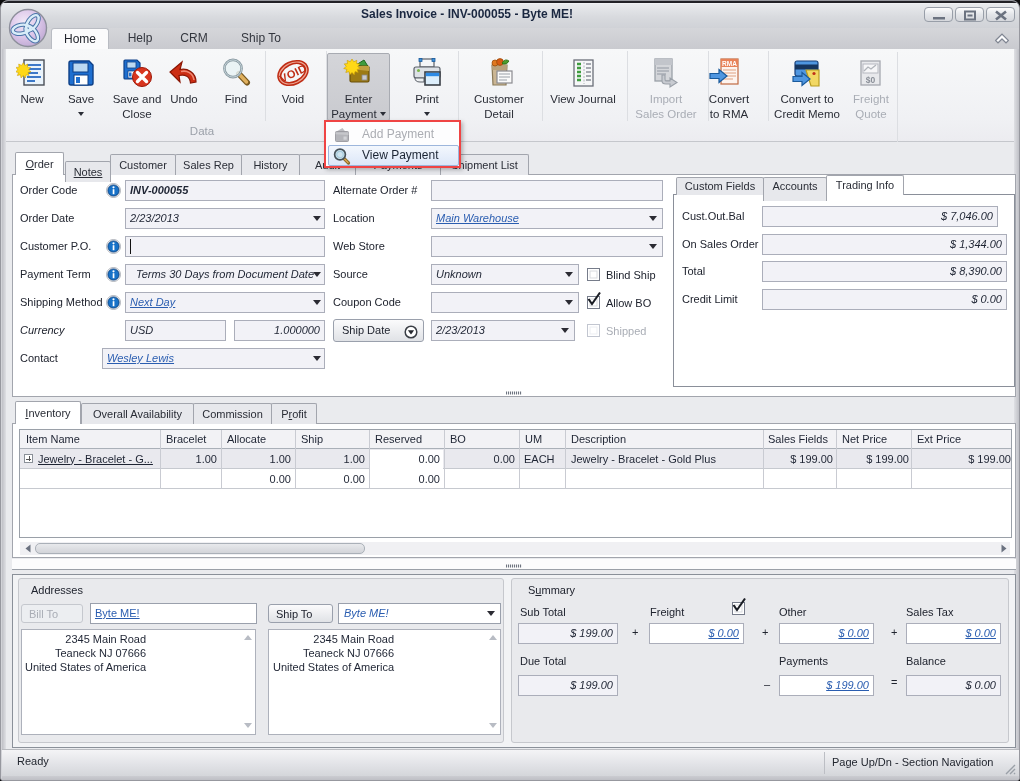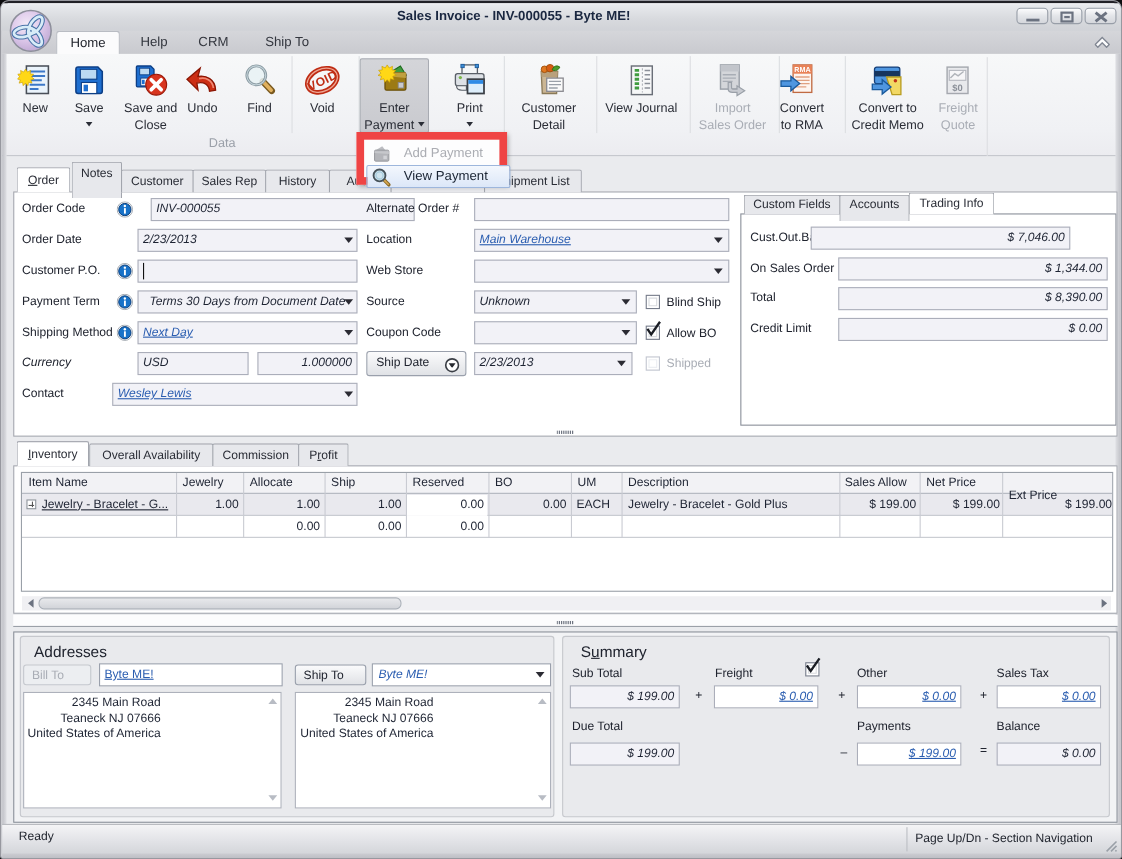--- a/index.html
+++ b/index.html
@@ -22,39 +22,39 @@
   border:1px solid #b9bcc3; border-bottom:none; border-radius:3px 3px 0 0; text-align:center;
   line-height:21px; font-size:12px; color:#23262e; }
 .rsep { position:absolute; top:2px; height:70px; width:1px; background:#dcdee2; }
 .rband { position:absolute; top:73px; height:19px; color:#9ba0a9; text-align:center; font-size:11.5px; line-height:18px; }
 .ricon { position:absolute; top:8px; width:32px; height:32px; }
 .rlbl { position:absolute; top:43px; font-size:11.5px; color:#2a2d36; text-align:center; line-height:14.5px; }
 .rlbl.dis { color:#a9adb5; }
 .darr { display:inline-block; width:0; height:0; border-left:3.5px solid transparent; border-right:3.5px solid transparent; border-top:4px solid #2a2d36; vertical-align:2px; }
 
 #menu { position:absolute; left:323px; top:119px; width:137px; height:48px; background:#fdfdfe;
-  border:7px solid #ef4444; box-shadow:2px 2px 4px rgba(0,0,0,0.25); z-index:50; }
+  border:2px solid #ef4444; box-shadow:2px 2px 4px rgba(0,0,0,0.25); z-index:50; }
 
 .tab { position:absolute; background:#e7e8ec; border:1px solid #a2a5ad; border-bottom:none;
   border-radius:2px 2px 0 0; text-align:center; font-size:11px; color:#2a2d36; }
 .tab.sel { background:#fff; z-index:3; }
 
 .panel { position:absolute; background:#fff; border:1px solid #a2a5ad; }
 .lbl { position:absolute; font-size:11px; color:#20242f; white-space:nowrap; }
 .fld { position:absolute; height:21px; background:#f2f2f7; border:1px solid #abaeba;
   font-style:italic; font-size:11px; color:#1e2433; line-height:19px; padding:0 4px; white-space:nowrap; overflow:hidden; }
 .fld.white { background:#fff; }
 .fld.right { text-align:right; }
 .link { color:#2a5db0; text-decoration:underline; }
 .combo-arr { position:absolute; width:0; height:0; border-left:4px solid transparent; border-right:4px solid transparent; border-top:5px solid #2b2b33; }
 .info { position:absolute; width:15px; height:15px; }
 .cb { position:absolute; width:13px; height:13px; background:#fff; border:1px solid #767c8a; box-shadow:inset 0 0 0 1.5px #fff, inset 0 0 0 2.5px #d8dade; }
 
 .gbox { position:absolute; background:#e9eaed; border:1px solid #c6c8cd; border-radius:3px; }
-.gcap { position:absolute; font-size:14px; color:#20242f; }
+.gcap { position:absolute; font-size:11px; color:#20242f; }
 
 .gridline-v { position:absolute; width:1px; background:#c9cbd2; }
 .cell { position:absolute; font-size:11px; color:#1e2433; line-height:19px; white-space:nowrap;text-align:right; }
 .cell.r { text-align:right; }
 
 #status { position:absolute; left:1px; top:748px; width:1017px; height:27px;
   background:linear-gradient(#f4f4f6,#e2e3e7 55%,#d4d6da); border-top:1px solid #b9bbc0; font-size:11px; color:#22262f; }
 </style>
 </head>
 <body>
@@ -268,21 +268,21 @@
         <text x="16.5" y="25.5" font-family="Liberation Sans" font-size="8.5" font-weight="bold" fill="#8a8f98" text-anchor="middle">$0</text>
       </svg>
   </div>
 
   <div class="abs" style="left:1px; top:141px; width:1017px; height:633px; background:#eaebee;"></div>
   <div class="abs" style="left:1px; top:48px; width:4px; height:726px; background:linear-gradient(90deg,#bfc0c6,#dfe0e4);"></div>
   <div class="abs" style="left:1013px; top:48px; width:5px; height:726px; background:linear-gradient(90deg,#dfe0e4,#bfc0c6);"></div>
 
   <div class="panel" style="left:11px; top:173px; width:1004px; height:223px;"></div>
 
-  <div class="tab" style="left:64px; top:146px; width:46px; height:33px; line-height:20px;">Notes</div>
+  <div class="tab" style="left:64px; top:160px; width:46px; height:21px; line-height:20px;text-decoration:underline;">Notes</div>
   <div class="tab" style="left:109px; top:153px; width:66px; height:21px; line-height:20px;">Customer</div>
   <div class="tab" style="left:174px; top:153px; width:67px; height:21px; line-height:20px;">Sales Rep</div>
   <div class="tab" style="left:240px; top:153px; width:59px; height:21px; line-height:20px;">History</div>
   <div class="tab" style="left:298px; top:153px; width:57px; height:21px; line-height:20px;">Audit</div>
   <div class="tab" style="left:354px; top:153px; width:86px; height:21px; line-height:20px;">Payments</div>
   <div class="tab" style="left:439px; top:153px; width:89px; height:21px; line-height:20px;">Shipment List</div>
   <div class="tab sel" style="left:14px; top:151px; width:49px; height:23px; line-height:22px;"><span style="text-decoration:underline">O</span>rder</div>
 
   <div class="lbl" style="left:19px; top:183px;">Order Code</div>
   <div class="lbl" style="left:19px; top:211px;">Order Date</div>
@@ -308,21 +308,21 @@
       <circle cx="7.5" cy="7.5" r="5.6" fill="#1872c8" stroke="#0a3c78" stroke-width="0.9"></circle>
       <rect x="6.7" y="6.2" width="1.7" height="5" fill="#fff"></rect>
       <circle cx="7.5" cy="4.3" r="1.1" fill="#fff"></circle>
     </svg>
   <svg class="info" style="left:105px; top:294px;" viewBox="0 0 15 15">
       <circle cx="7.5" cy="7.5" r="7" fill="none" stroke="#9aa0a8" stroke-width="0.8"></circle>
       <circle cx="7.5" cy="7.5" r="5.6" fill="#1872c8" stroke="#0a3c78" stroke-width="0.9"></circle>
       <rect x="6.7" y="6.2" width="1.7" height="5" fill="#fff"></rect>
       <circle cx="7.5" cy="4.3" r="1.1" fill="#fff"></circle>
     </svg>
-  <div class="fld" style="left:136px; top:179px; width:240px;">INV-000055</div>
+  <div class="fld" style="left:124px; top:179px; width:200px;font-weight:bold;">INV-000055</div>
   <div class="fld" style="left:124px; top:207px; width:200px;">2/23/2013</div>
   <div class="combo-arr" style="left:312px; top:215px;"></div>
   <div class="fld" style="left:124px; top:235px; width:200px;">
       <span style="position:absolute; left:4px; top:2px; width:1px; height:15px; background:#111;"></span>
     </div>
   <div class="fld" style="left:124px; top:263px; width:200px; font-size:11px;text-align:center;">Terms 30 Days from Document Date</div>
   <div class="combo-arr" style="left:312px; top:271px;"></div>
   <div class="fld" style="left:124px; top:291px; width:200px;"><span class="link">Next Day</span></div>
   <div class="combo-arr" style="left:312px; top:299px;"></div>
   <div class="fld" style="left:124px; top:319px; width:101px;">USD</div>
@@ -376,21 +376,21 @@
     </svg>
 
   <div class="panel" style="left:672px; top:193px; width:342px; height:193px; border-color:#8a8f99;"></div>
   <div class="tab" style="left:675px; top:176px; width:88px; height:18px; line-height:17px;">Custom Fields</div>
   <div class="tab" style="left:762px; top:176px; width:64px; height:24px; line-height:17px;">Accounts</div>
   <div class="tab sel" style="left:825px; top:174px; width:78px; height:20px; line-height:19px;">Trading Info</div>
   <div class="lbl" style="left:681px; top:209px;">Cust.Out.Bal</div>
   <div class="lbl" style="left:681px; top:237px;">On Sales Order</div>
   <div class="lbl" style="left:681px; top:264px;">Total</div>
   <div class="lbl" style="left:681px; top:292px;">Credit Limit</div>
-  <div class="fld right" style="left:736px; top:205px; width:236px;">$ 7,046.00</div>
+  <div class="fld right" style="left:761px; top:205px; width:236px;">$ 7,046.00</div>
   <div class="fld right" style="left:761px; top:233px; width:245px;">$ 1,344.00</div>
   <div class="fld right" style="left:761px; top:260px; width:245px;">$ 8,390.00</div>
   <div class="fld right" style="left:761px; top:288px; width:245px;">$ 0.00</div>
 
   <div id="menu">
     <svg class="abs" style="left:6px; top:4px;" width="20" height="18" viewBox="0 0 20 18">
         <path d="M4.5 5.5 L10.5 2 L14 6.5 Z" fill="#bcbdc2"></path>
         <rect x="3.5" y="5.5" width="13" height="10" rx="1" fill="#b4b5ba" stroke="#98999e" stroke-width="0.9"></rect>
         <path d="M3.5 6.5 L16.5 6.5 L16.5 9 L3.5 8.2 Z" fill="#c6c7cb"></path>
         <rect x="11.5" y="10.5" width="3.2" height="3.2" fill="#d2d3d7"></rect>
@@ -422,30 +422,30 @@
     <div class="gridline-v" style="left:275px; top:0; height:59px;"></div>
     <div class="gridline-v" style="left:349px; top:0; height:59px;"></div>
     <div class="gridline-v" style="left:424px; top:0; height:59px;"></div>
     <div class="gridline-v" style="left:499px; top:0; height:59px;"></div>
     <div class="gridline-v" style="left:545px; top:0; height:59px;"></div>
     <div class="gridline-v" style="left:743px; top:0; height:59px;"></div>
     <div class="gridline-v" style="left:816px; top:0; height:59px;"></div>
     <div class="gridline-v" style="left:891px; top:0; height:59px;"></div>
 
     <div class="cell" style="left:6px; top:0;">Item Name</div>
-    <div class="cell" style="left:146px; top:0;">Jewelry</div>
+    <div class="cell" style="left:146px; top:0;">Bracelet</div>
     <div class="cell" style="left:207px; top:0;">Allocate</div>
     <div class="cell" style="left:281px; top:0;">Ship</div>
     <div class="cell" style="left:355px; top:0;">Reserved</div>
     <div class="cell" style="left:430px; top:0;">BO</div>
     <div class="cell" style="left:505px; top:0;">UM</div>
     <div class="cell" style="left:551px; top:0;">Description</div>
-    <div class="cell" style="left:748px; top:0;">Sales Allow</div>
+    <div class="cell" style="left:748px; top:0;">Sales Fields</div>
     <div class="cell" style="left:822px; top:0;">Net Price</div>
-    <div class="cell" style="left:897px; top:0;margin-top:12px;">Ext Price</div>
+    <div class="cell" style="left:897px; top:0;">Ext Price</div>
 
     <div class="abs" style="left:4px; top:24px; width:9px; height:9px; background:#fff; border:1px solid #8a9098;">
         <div class="abs" style="left:1px; top:3.5px; width:5px; height:1px; background:#555;"></div>
         <div class="abs" style="left:3.5px; top:1px; width:1px; height:5px; background:#555;"></div>
       </div>
     <div class="cell" style="left:18px; top:19.5px; text-decoration:underline;">Jewelry - Bracelet - G...</div>
     <div class="cell r" style="left:140px; top:19.5px; width:57px;">1.00</div>
     <div class="cell r" style="left:201px; top:19.5px; width:70px;">1.00</div>
     <div class="abs" style="left:350px; top:20px; width:73px; height:19px; background:#fff;"></div>
     <div class="cell r" style="left:275px; top:19.5px; width:70px;">1.00</div>

